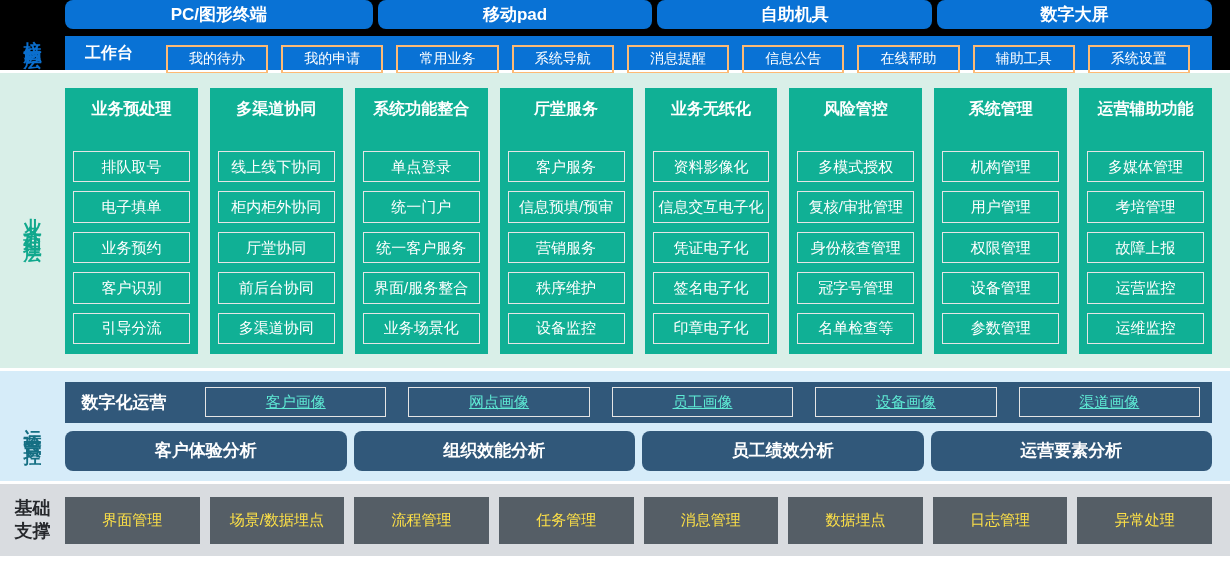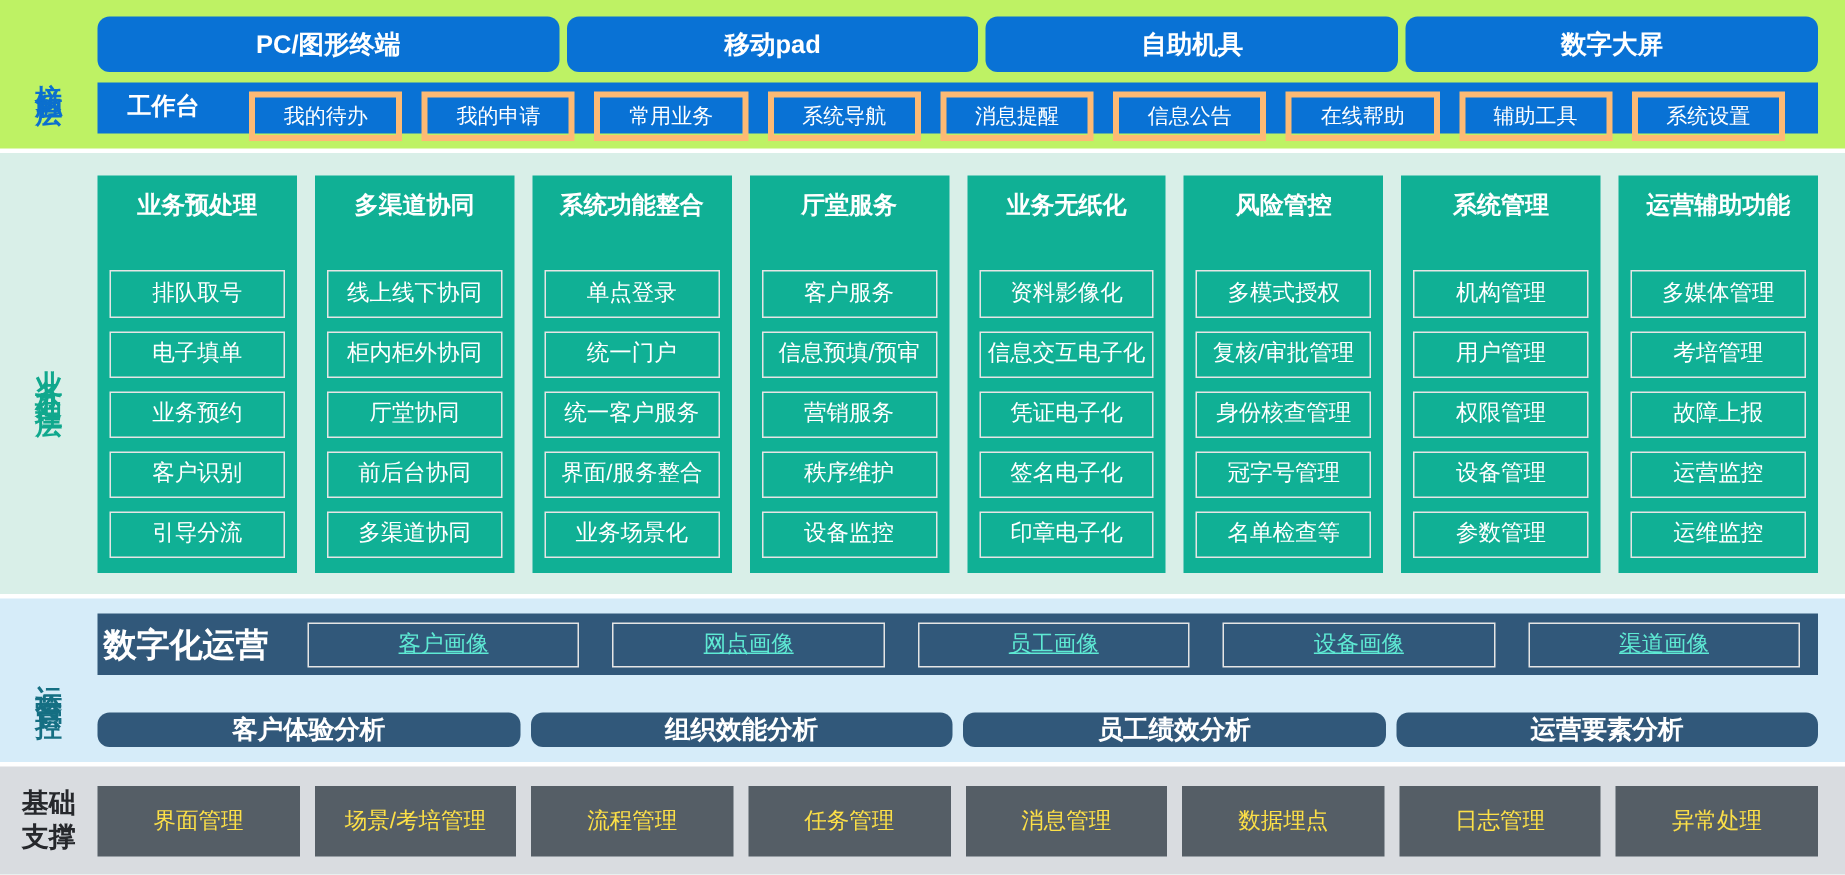--- a/index.html
+++ b/index.html
@@ -8,51 +8,51 @@
     font-family:"Liberation Sans","DejaVu Sans",sans-serif;
     overflow:hidden;
   }
   .frame{width:1230px;height:583px;display:flex;flex-direction:column;gap:3px;}
   .section{display:flex;width:100%;}
   .label-col{flex:0 0 65px;display:flex;align-items:center;justify-content:center;}
   .content-col{flex:1;min-width:0;padding-right:18px;box-sizing:border-box;}
   .vlabel{writing-mode:vertical-rl;text-orientation:upright;font-weight:bold;font-size:18px;}
 
   
-  .sec-contact{height:100px;background:#bef264;}
+  .sec-contact{height:70px;background:#000000;}
   .sec-contact .content-col{display:flex;flex-direction:column;justify-content:center;gap:7px;}
   .lbl-contact{color:#0b6fce;letter-spacing:6px;}
   .terminals{display:flex;gap:5px;height:37px;}
   .terminal{flex:1;background:#0972d5;color:#fff;border-radius:8px;display:flex;
     align-items:center;justify-content:center;font-size:17px;font-weight:bold;}
   .terminal:first-child{flex:1.12;}
   .workbench{height:34px;background:#0972d5;display:flex;align-items:center;gap:13px;padding-right:22px;}
   .workbench-label{flex:0 0 88px;text-align:center;color:#fff;font-weight:bold;font-size:16px;}
-  .wb-item{flex:1;height:25px;border:4px solid #fdba74;color:#fff;font-size:14px;
+  .wb-item{flex:1;height:25px;border:2px solid #fdba74;color:#fff;font-size:14px;
     display:flex;align-items:center;justify-content:center;white-space:nowrap;margin-top:12px;}
 
   
   .sec-business{height:295px;background:#d9efe8;}
   .sec-business .content-col{display:flex;gap:12px;padding-top:15px;padding-bottom:14px;}
   .lbl-business{color:#10a88d;letter-spacing:7px;}
   .biz-col{flex:1;min-width:0;background:#10b095;padding:8px 8px 10px;display:flex;flex-direction:column;}
   .biz-col-title{color:#fff;font-weight:bold;font-size:16px;text-align:center;height:26px;
     line-height:26px;margin-bottom:20px;white-space:nowrap;}
   .biz-item{border:1px solid #e5e5e5;color:#fff;font-size:15px;line-height:16px;flex:1;margin-top:9px;
     display:flex;align-items:center;justify-content:center;text-align:center;padding:0 2px;}
 
   
   .sec-operations{height:110px;background:#d6ecf9;}
   .sec-operations .content-col{display:flex;flex-direction:column;justify-content:center;gap:8px;}
   .lbl-operations{color:#156f83;letter-spacing:6px;}
   .digital-bar{height:41px;background:#31587a;display:flex;align-items:center;gap:22px;padding-right:12px;}
-  .digital-label{flex:0 0 118px;text-align:center;color:#fff;font-weight:bold;font-size:22px;}
+  .digital-label{flex:0 0 118px;text-align:center;color:#fff;font-weight:bold;font-size:17px;}
   .profile-item{flex:1;height:28px;border:1px solid #e5e5e5;color:#5eead4;font-size:15px;
     display:flex;align-items:center;justify-content:center;white-space:nowrap;text-decoration:underline;}
-  .analyses{display:flex;gap:7px;height:40px;align-items:flex-end;}
+  .analyses{display:flex;gap:7px;height:40px;}
   .analysis-item{flex:1;background:#31587a;color:#fff;border-radius:8px;font-weight:bold;font-size:17px;
     display:flex;align-items:center;justify-content:center;white-space:nowrap;}
 
   
   .sec-foundation{height:72px;background:#d9dce0;}
   .sec-foundation .content-col{display:flex;align-items:center;gap:10px;}
   .foundation-label{width:2.2em;text-align:center;font-weight:bold;font-size:18px;
     color:#26282c;line-height:1.3;}
   .foundation-item{flex:1;height:47px;background:#555e66;color:#fde047;font-size:15px;
     display:flex;align-items:center;justify-content:center;white-space:nowrap;}
@@ -169,21 +169,21 @@
         </div>
     </div>
   </div>
 
   <div class="section sec-foundation">
     <div class="label-col">
       <div class="foundation-label">基础支撑</div>
     </div>
     <div class="content-col">
         <div class="foundation-item">界面管理</div>
-        <div class="foundation-item">场景/考培管理</div>
+        <div class="foundation-item">场景/数据埋点</div>
         <div class="foundation-item">流程管理</div>
         <div class="foundation-item">任务管理</div>
         <div class="foundation-item">消息管理</div>
         <div class="foundation-item">数据埋点</div>
         <div class="foundation-item">日志管理</div>
         <div class="foundation-item">异常处理</div>
       </div>
   </div>
 
 </div>

